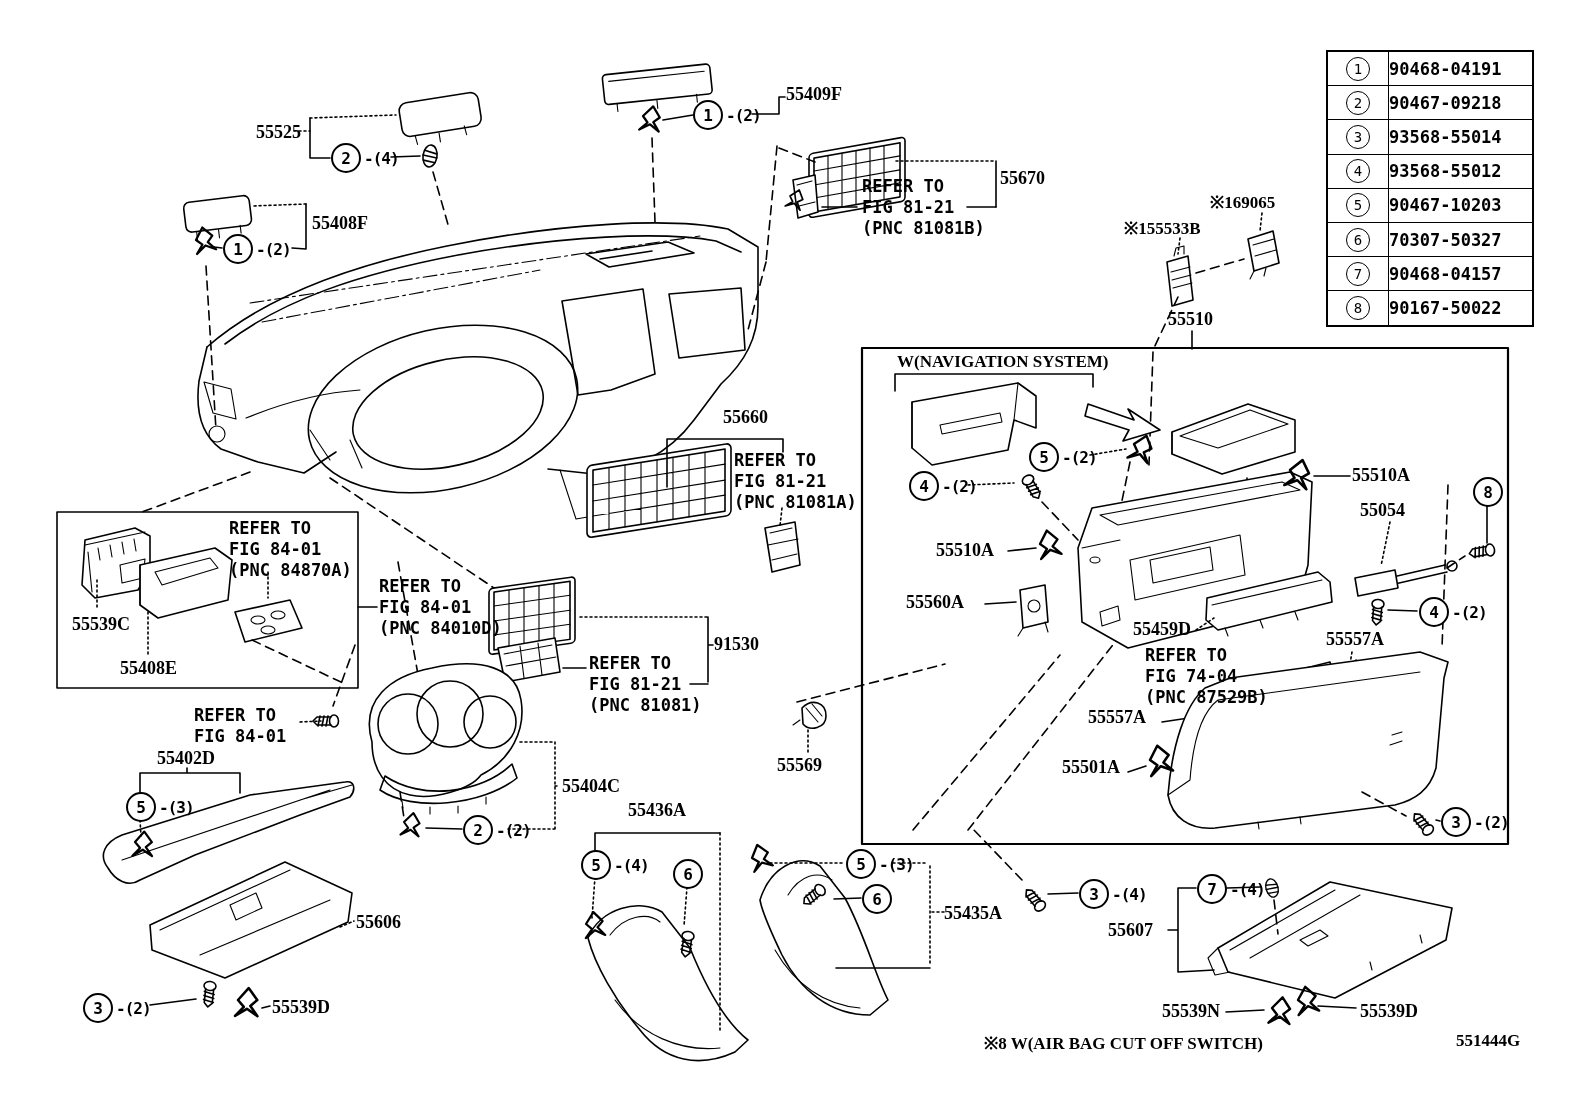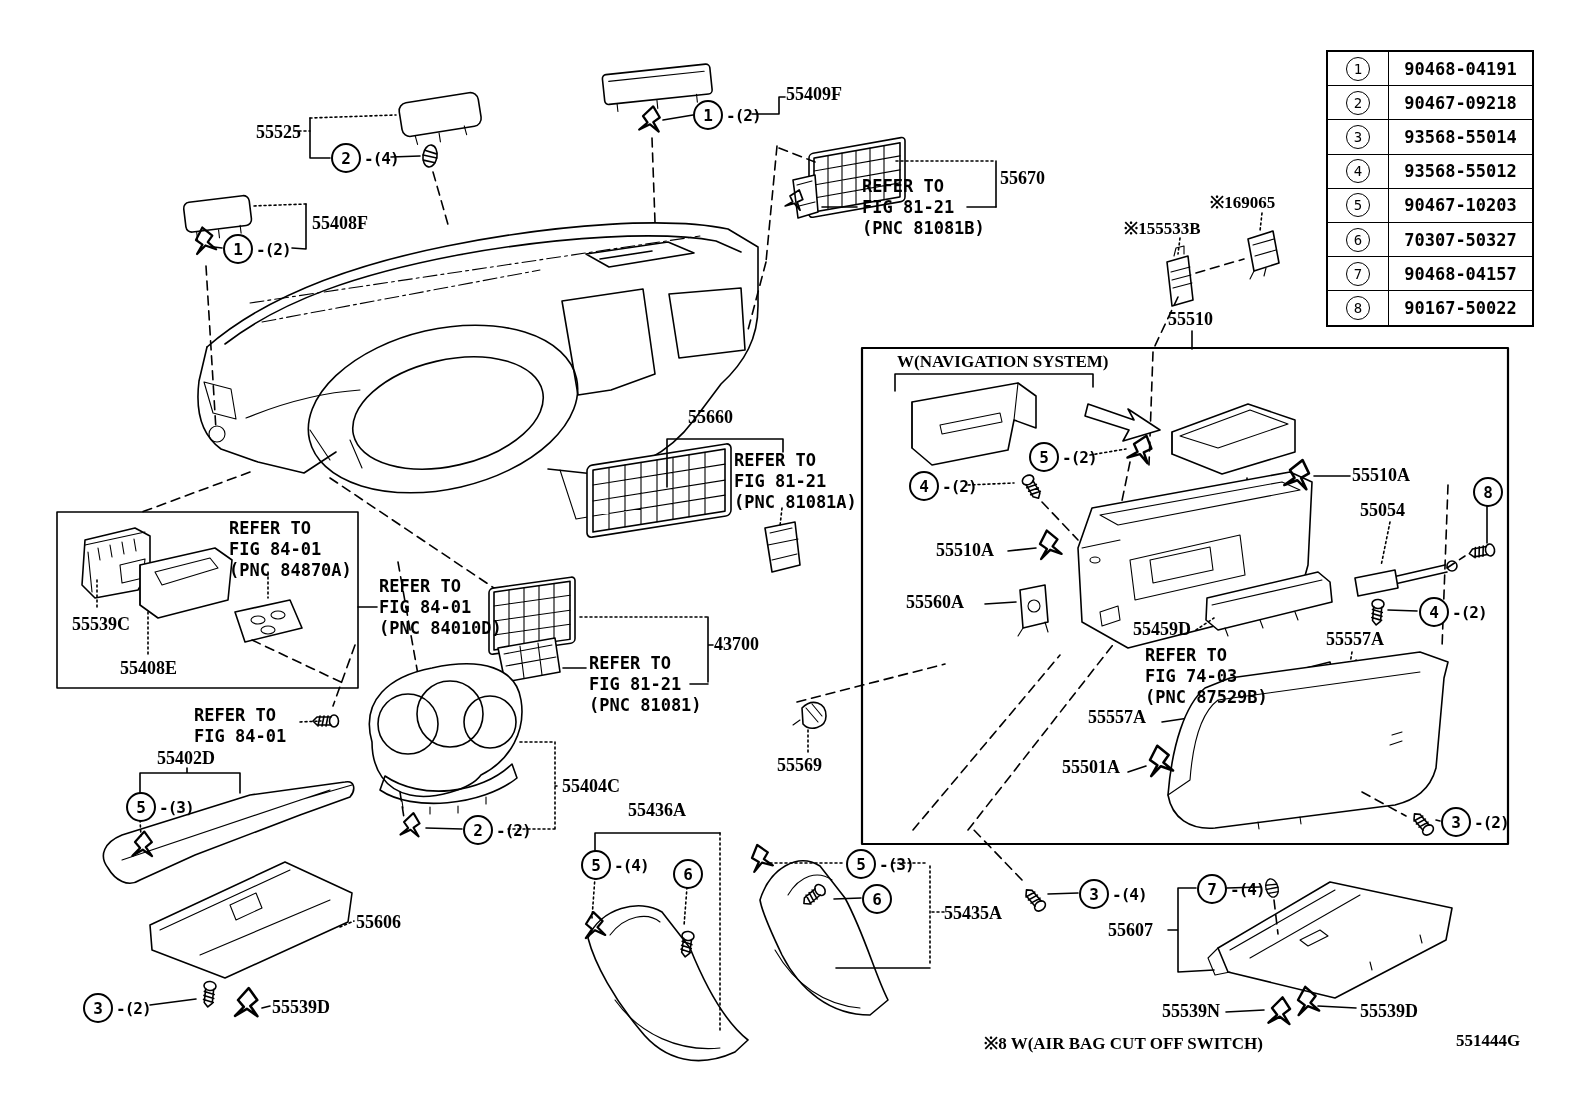--- a/index.html
+++ b/index.html
@@ -18,21 +18,21 @@
   .callout{position:absolute;display:flex;align-items:center;font-weight:bold;}
   .circ{width:26px;height:26px;border:2px solid #000;border-radius:50%;background:#fff;
         display:flex;align-items:center;justify-content:center;font-size:16px;flex:none;}
   .qty{font-size:16px;margin-left:3px;letter-spacing:-1px;}
   .ptable{position:absolute;left:1326px;top:50px;width:204px;border:2px solid #000;background:#fff;}
   .prow{display:flex;align-items:center;height:33.2px;border-bottom:1.5px solid #000;}
   .prow:last-child{border-bottom:none;}
   .pnum{width:60px;height:100%;display:flex;align-items:center;justify-content:center;
         border-right:1.5px solid #000;flex:none;}
   .pnum .circ{width:22px;height:22px;border-width:1.5px;font-size:14px;}
-  .ppart{flex:1;text-align:center;font-weight:bold;font-size:17px;}
+  .ppart{flex:1;font-weight:bold;font-size:17px;}
 </style>
 </head>
 <body>
 
 <svg id="art" width="1592" height="1099" viewBox="0 0 1592 1099">
   <defs>
     <g id="scr">
       <ellipse cx="0" cy="0" rx="6" ry="4.5"></ellipse>
       <path d="M-4,3 L-4,17 M4,3 L4,17 M-5,6 L5,8 M-5,10 L5,12 M-5,14 L5,16 M-4,17 L0,21 L4,17"></path>
     </g>
@@ -362,22 +362,22 @@
 <div class="lbl" style="left:786px;top:85px">55409F</div>
 <div class="lbl" style="left:1000px;top:169px">55670</div>
 <div class="lbl sm" style="left:1210px;top:193px">※169065</div>
 <div class="lbl sm" style="left:1124px;top:219px">※155533B</div>
 <div class="lbl" style="left:1168px;top:310px">55510</div>
 <div class="lbl" style="left:72px;top:615px">55539C</div>
 <div class="lbl" style="left:120px;top:659px">55408E</div>
 <div class="lbl" style="left:157px;top:749px">55402D</div>
 <div class="lbl" style="left:356px;top:913px">55606</div>
 <div class="lbl" style="left:272px;top:998px">55539D</div>
-<div class="lbl" style="left:688px;top:408px">55660</div>
-<div class="lbl" style="left:714px;top:635px">43700</div>
+<div class="lbl" style="left:723px;top:408px">55660</div>
+<div class="lbl" style="left:714px;top:635px">91530</div>
 <div class="lbl" style="left:562px;top:777px">55404C</div>
 <div class="lbl" style="left:628px;top:801px">55436A</div>
 <div class="lbl" style="left:944px;top:904px">55435A</div>
 <div class="lbl" style="left:777px;top:756px">55569</div>
 <div class="lbl" style="left:1108px;top:921px">55607</div>
 <div class="lbl" style="left:1162px;top:1002px">55539N</div>
 <div class="lbl" style="left:1360px;top:1002px">55539D</div>
 <div class="lbl sm" style="left:897px;top:352px">W(NAVIGATION SYSTEM)</div>
 <div class="lbl" style="left:936px;top:541px">55510A</div>
 <div class="lbl" style="left:906px;top:593px">55560A</div>
@@ -414,21 +414,21 @@
   <div>FIG 81-21</div>
   <div>(PNC 81081A)</div>
 </div>
 <div class="refer" style="left:589px;top:653px">
   <div>REFER TO</div>
   <div>FIG 81-21</div>
   <div>(PNC 81081)</div>
 </div>
 <div class="refer" style="left:1145px;top:645px">
   <div>REFER TO</div>
-  <div>FIG 74-03</div>
+  <div>FIG 74-04</div>
   <div>(PNC 87529B)</div>
 </div>
 
 <div class="callout" style="left:223px;top:234px">
   <span class="circ">1</span>
   <span class="qty">-(2)</span>
   </div>
 <div class="callout" style="left:331px;top:143px">
   <span class="circ">2</span>
   <span class="qty">-(4)</span>

